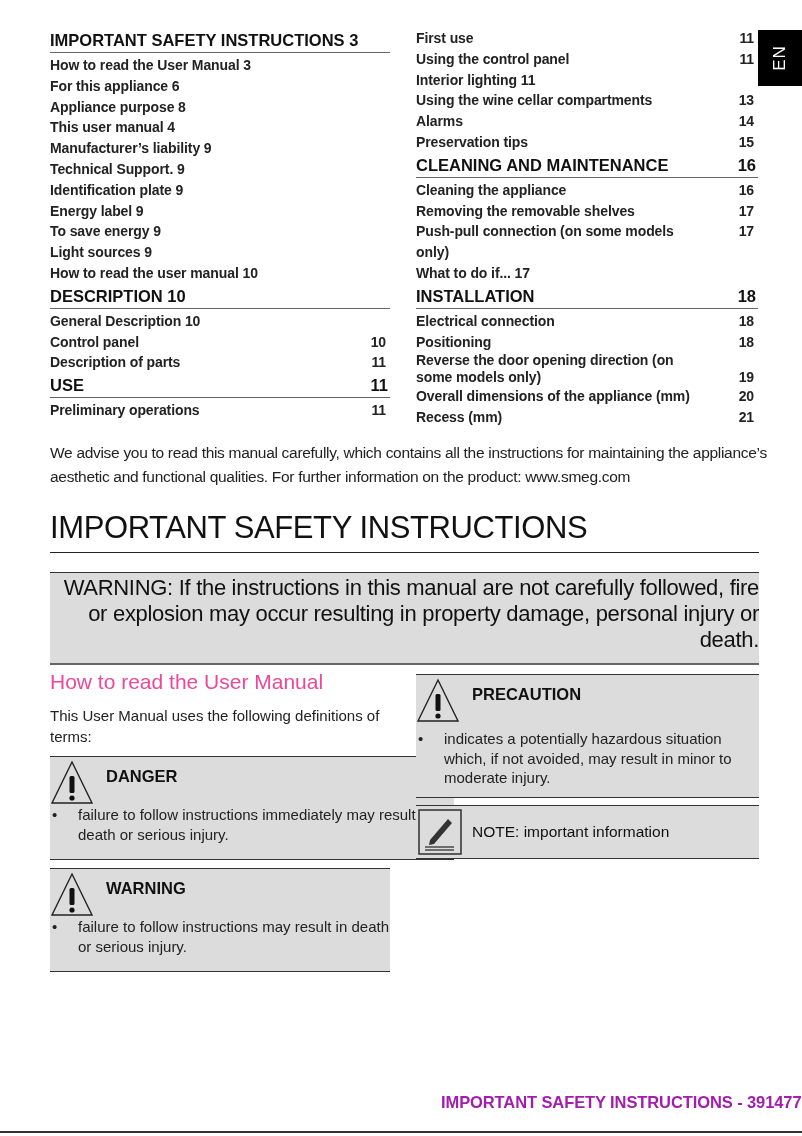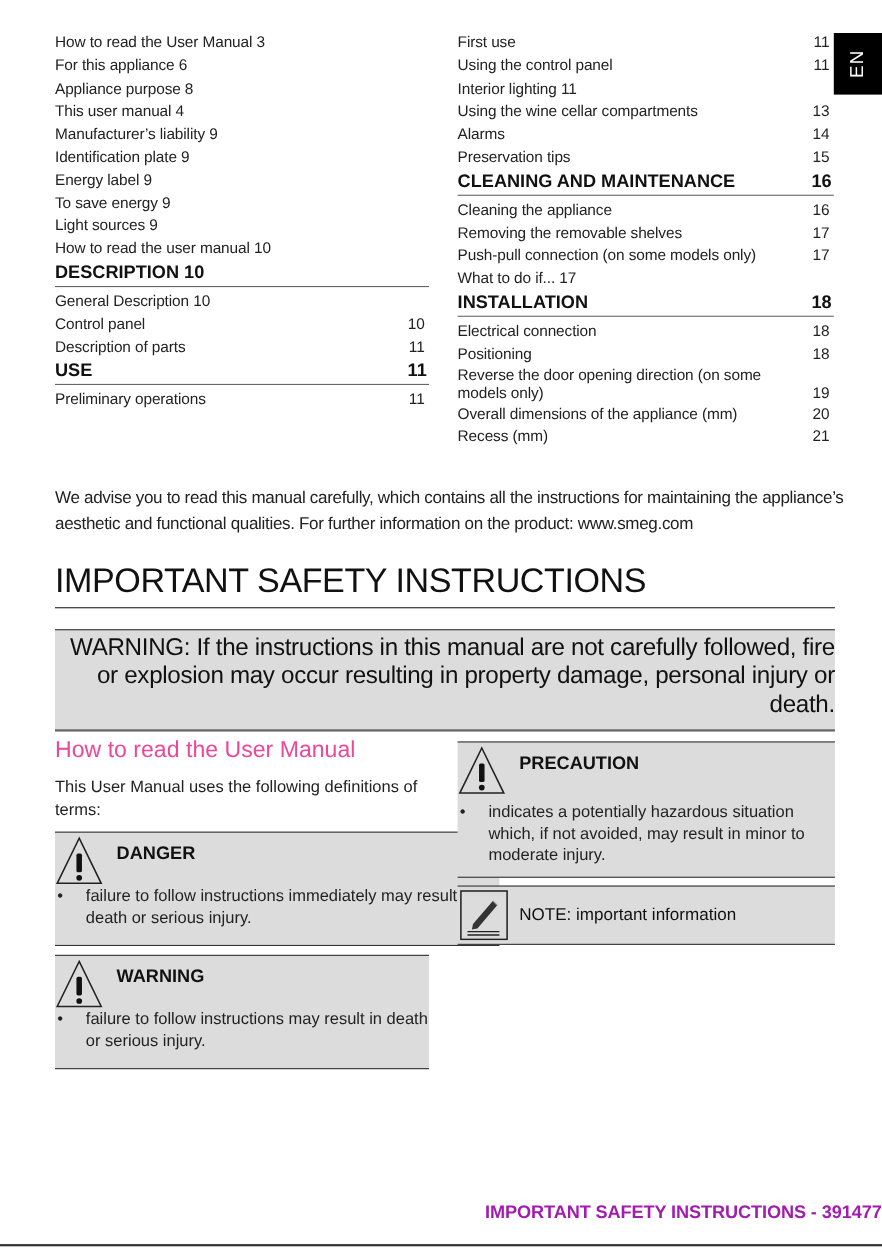--- a/index.html
+++ b/index.html
@@ -4,21 +4,21 @@
 <style>
   * { box-sizing: border-box; margin: 0; padding: 0; }
   html, body { width: 802px; height: 1136px; background: #ffffff; overflow: hidden; }
   body { position: relative; font-family: "Liberation Sans", "DejaVu Sans", sans-serif; color: #111; }
 
   .toc-col { position: absolute; top: 28px; }
   .toc-left { left: 50px; width: 340px; }
   .toc-right { left: 416px; width: 342px; }
 
   .toc-entry { display: flex; justify-content: space-between; align-items: baseline;
-               font-size: 14px; font-weight: 400; color: #222; line-height: 20.8px; letter-spacing: -0.1px; gap: 44px; }
+               font-size: 14px; font-weight: 700; color: #222; line-height: 20.8px; letter-spacing: -0.1px; gap: 44px; }
   .toc-entry .num { text-align: right; padding-right: 4px; }
   .toc-entry.wrap { line-height: 17px; justify-content: center; }
   .toc-entry.wrap .lbl { display: block; width: 338px; }
   .toc-entry.wrap .num { align-self: flex-end; }
 
   .toc-section { display: flex; justify-content: space-between; align-items: baseline;
                  font-size: 16.5px; font-weight: bold; color: #111; border-bottom: 1.4px solid #666;
                  padding-top: 2px; padding-bottom: 2px; margin-bottom: 2px; line-height: 20px; }
   .toc-section .num { padding-right: 2px; }
 
@@ -57,38 +57,46 @@
   .note-ic { width: 44px; height: 46px; margin-left: 2px; flex-shrink: 0; }
 
   .footer { position: absolute; left: 441px; top: 1093px; font-size: 16.5px; font-weight: 700; color: #a21caf;
             white-space: nowrap; letter-spacing: -0.1px; }
   .footer-line { position: absolute; left: 0; top: 1131px; width: 802px; height: 2px; background: #333; }
 </style>
 </head>
 <body>
 
 <div class="toc-col toc-left" id="toc-left">
+    <div class="toc-section">
+      <span class="lbl">IMPORTANT SAFETY INSTRUCTIONS 3</span>
+      <span class="num"></span>
+    </div>
     <div class="toc-entry">
       <span class="lbl">How to read the User Manual 3</span>
       <span class="num"></span>
     </div>
     <div class="toc-entry">
       <span class="lbl">For this appliance 6</span>
       <span class="num"></span>
     </div>
     <div class="toc-entry">
       <span class="lbl">Appliance purpose 8</span>
       <span class="num"></span>
     </div>
     <div class="toc-entry">
       <span class="lbl">This user manual 4</span>
       <span class="num"></span>
     </div>
     <div class="toc-entry">
       <span class="lbl">Manufacturer’s liability 9</span>
+      <span class="num"></span>
+    </div>
+    <div class="toc-entry">
+      <span class="lbl">Technical Support. 9</span>
       <span class="num"></span>
     </div>
     <div class="toc-entry">
       <span class="lbl">Identification plate 9</span>
       <span class="num"></span>
     </div>
     <div class="toc-entry">
       <span class="lbl">Energy label 9</span>
       <span class="num"></span>
     </div>

